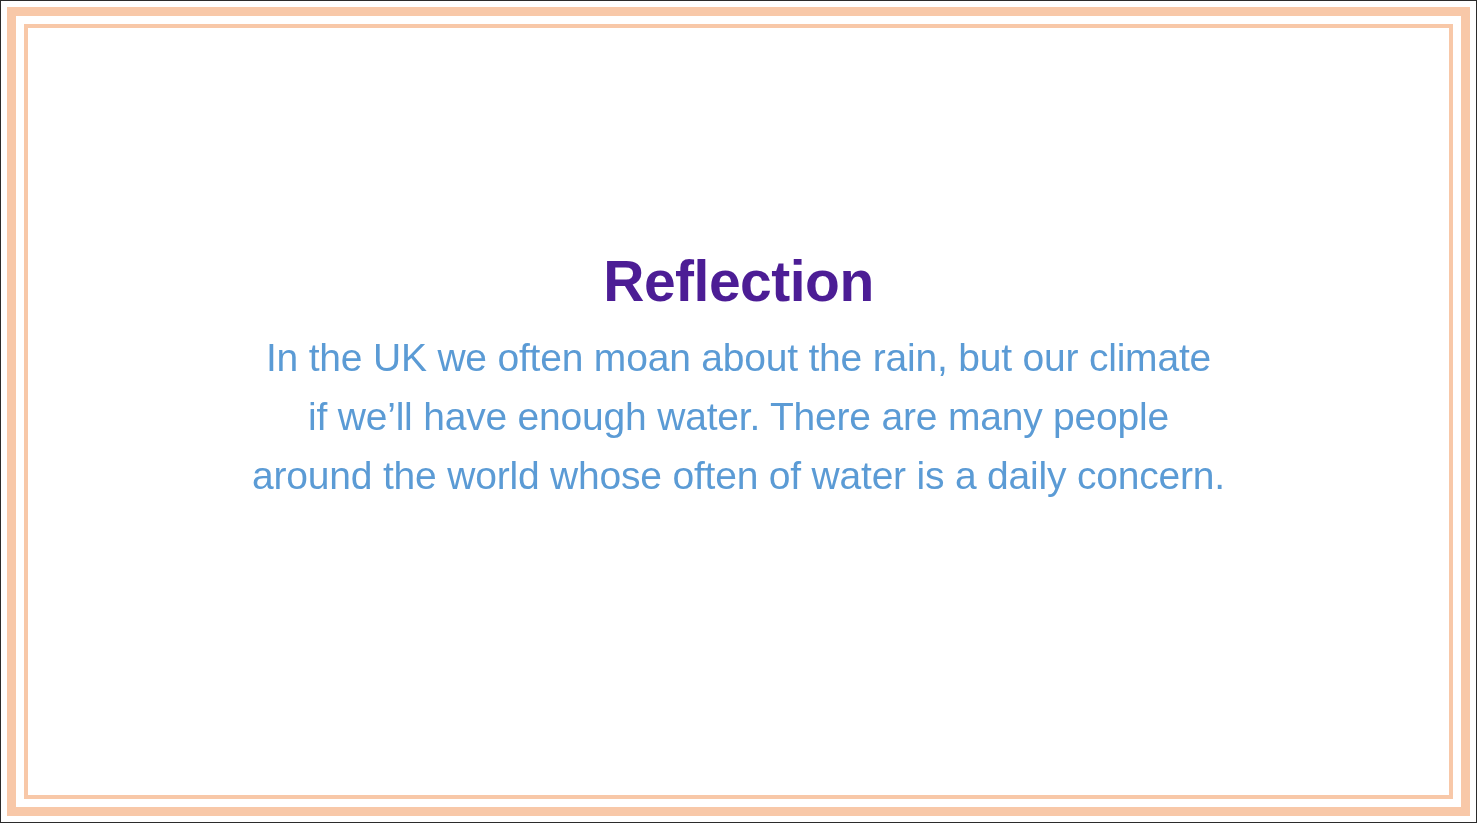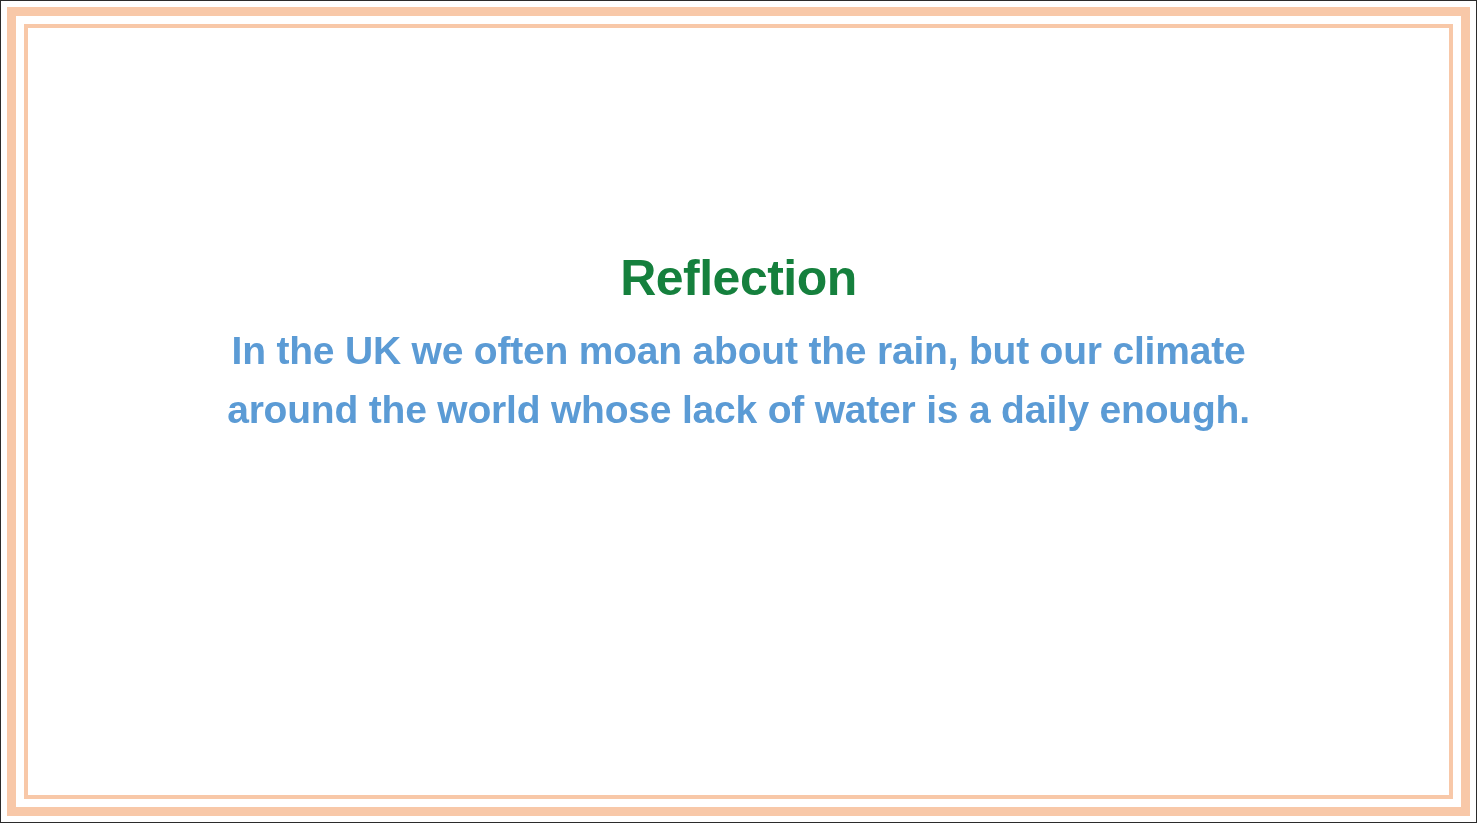--- a/index.html
+++ b/index.html
@@ -74,34 +74,34 @@
     justify-content: flex-start;
   }
 
   .slide-title {
     margin: 0;
     padding: 0;
     width: 100%;
     text-align: center;
     font-family: "Liberation Sans", sans-serif;
     font-weight: bold;
-    font-size: 50px;
+    font-size: 57px;
     line-height: 1.0;
     letter-spacing: -0.5px;
-    color: #15803d;
+    color: #4c1d95;
     margin-top: 225px;
   }
 
   .slide-body {
     width: 1160px;
     margin: 8px auto;
     padding: 0;
     text-align: center;
     font-family: "Liberation Sans", sans-serif;
-    font-weight: bold;
+    font-weight: normal;
     font-size: 39px;
     line-height: 59px;
     letter-spacing: -0.2px;
     color: #5b9bd5;
     margin-top: 18px;
   }
 
   .body-line {
     display: block;
     white-space: nowrap;
@@ -115,17 +115,18 @@
   <div class="slide-edge"></div>
   <div class="frame-outer"></div>
   <div class="frame-inner"></div>
 
   <div class="slide-content">
 
     <h1 class="slide-title">Reflection</h1>
 
     <div class="slide-body">
       <span class="body-line">In the UK we often moan about the rain, but our climate</span>
-      <span class="body-line">around the world whose lack of water is a daily enough.</span>
+      <span class="body-line">if we’ll have enough water. There are many people</span>
+      <span class="body-line">around the world whose often of water is a daily concern.</span>
     </div>
 
   </div>
 </div>
 
 </body></html>

